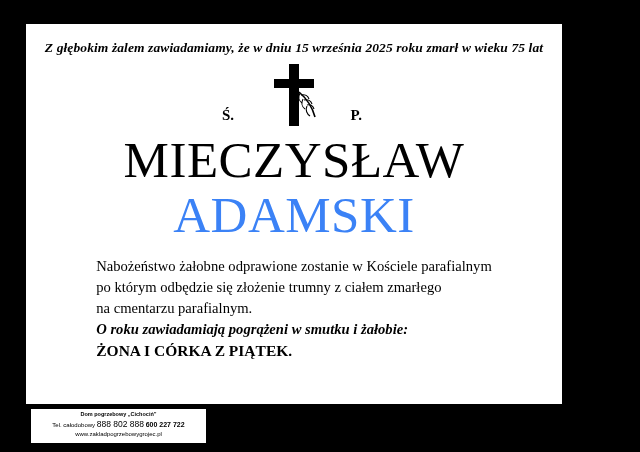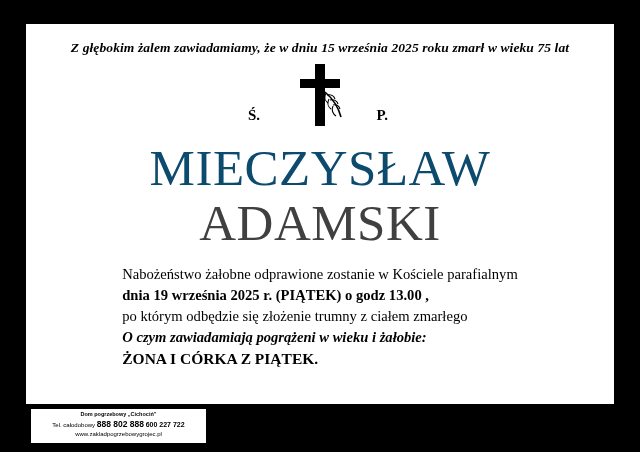--- a/index.html
+++ b/index.html
@@ -20,21 +20,21 @@
     height: 452px;
     background: #000000;
     box-sizing: border-box;
   }
 
   
   .panel {
     position: absolute;
     left: 26px;
     top: 24px;
-    width: 588px;
+    width: 536px;
     height: 380px;
     background: #ffffff;
     box-sizing: border-box;
     display: flex;
     flex-direction: column;
     align-items: center;
   }
 
   .headline {
     margin-top: 16px;
@@ -96,29 +96,29 @@
     top: 26px;
     width: 22px;
     height: 28px;
   }
 
   .name {
     font-size: 51px;
     line-height: 1.04;
     font-weight: normal;
     text-align: center;
-    color: #0c4a6e;
-    margin-top: 16px;
+    color: #000000;
+    margin-top: 8px;
     letter-spacing: 0.5px;
   }
   .surname {
     font-size: 51px;
     line-height: 1.04;
     text-align: center;
-    color: #404040;
+    color: #3b82f6;
     letter-spacing: 0.5px;
     margin-top: 2px;
   }
 
   .details {
     margin-top: 14px;
     text-align: left;
     color: #000;
     font-size: 14.6px;
     line-height: 1.44;
@@ -137,21 +137,21 @@
     height: 34px;
     background: #ffffff;
     color: #000;
     text-align: center;
     font-family: "Liberation Sans", sans-serif;
     box-sizing: border-box;
     padding-top: 2px;
   }
   .stamp .s1 { font-size: 5.5px; font-weight: bold; }
   .stamp .s2 { font-size: 6px; margin-top: 2px; }
-  .stamp .s2 .big { font-size: 8.5px; font-weight: bold; }
+  .stamp .s2 .big { font-size: 8.5px; font-weight: normal; }
   .stamp .s2 .mid { font-size: 7px; font-weight: bold; }
   .stamp .s3 { font-size: 6px; margin-top: 2px; }
 </style>
 </head>
 <body>
 
 <div class="obituary">
 
   <div class="panel">
 
@@ -175,27 +175,27 @@
       <span class="sp-right">P.</span>
     </div>
 
     <div class="name">MIECZYSŁAW</div>
     <div class="surname">ADAMSKI</div>
 
     <div class="details">
       <div class="line">
         <span>Nabożeństwo żałobne odprawione zostanie w Kościele parafialnym</span>
       </div>
-      <div class="line b">
-        <span>dnia 19 września 2025 r. (PIĄTEK) o godz 13.00 ,</span>
-      </div>
       <div class="line">
         <span>po którym odbędzie się złożenie trumny z ciałem zmarłego</span>
       </div>
-      <div class="line it-bold">O  czym zawiadamiają pogrążeni w wieku i żałobie:</div>
+      <div class="line">
+        <span>na cmentarzu parafialnym.</span>
+      </div>
+      <div class="line it-bold">O  roku zawiadamiają pogrążeni w smutku i żałobie:</div>
       <div class="line family b">ŻONA I CÓRKA Z PIĄTEK.</div>
     </div>
 
   </div>
 
   <div class="stamp">
     <div class="s1">Dom pogrzebowy „Cichociń”</div>
     <div class="s2">
       <span>Tel. całodobowy</span>
       <span class="big">888 802 888</span>

